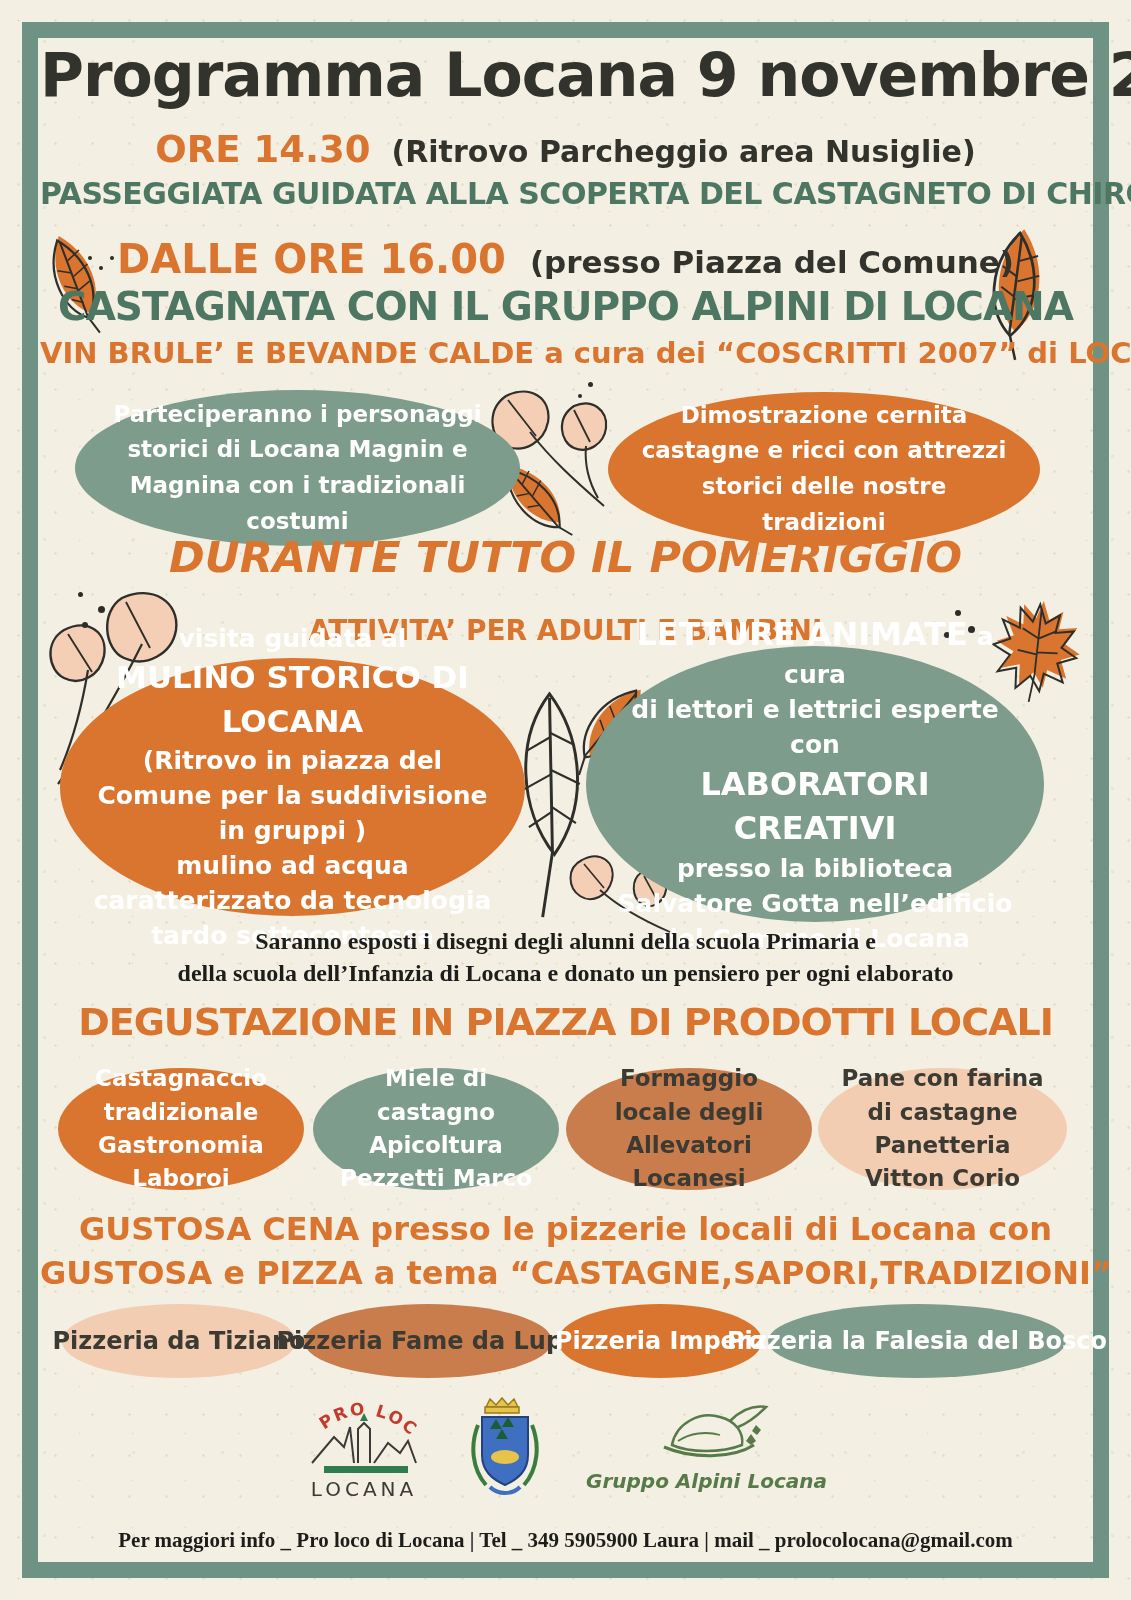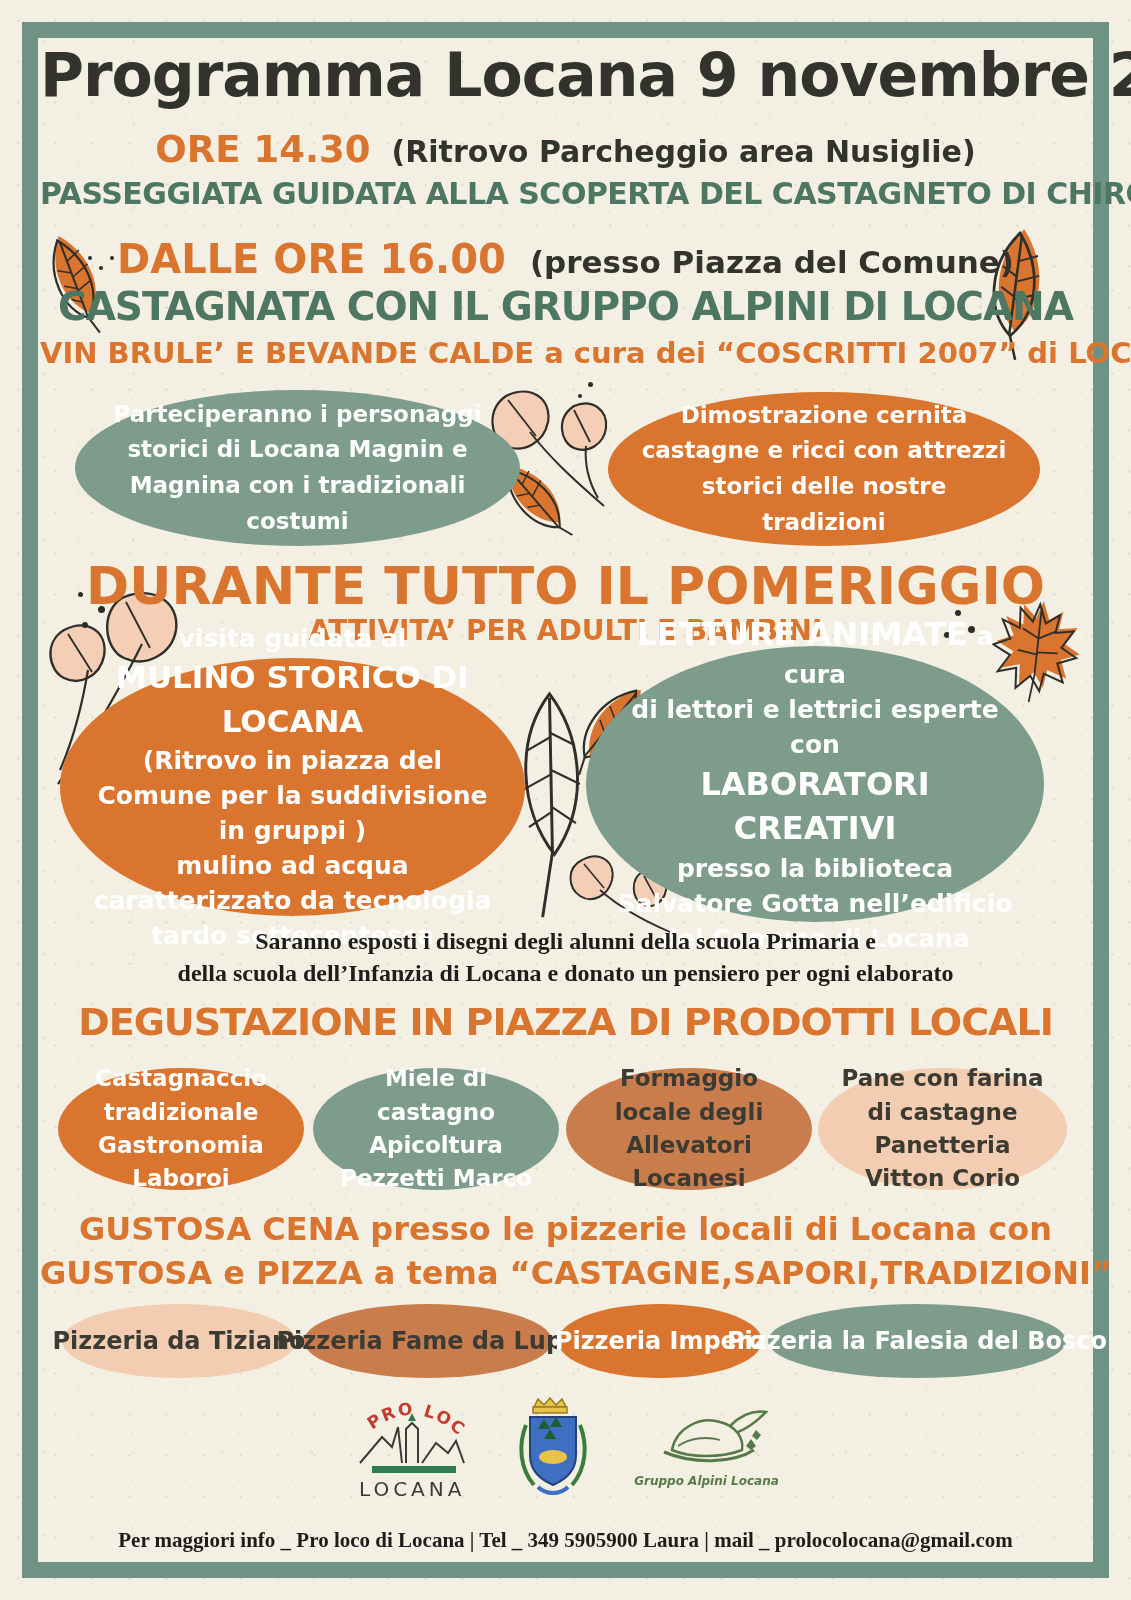--- a/index.html
+++ b/index.html
@@ -33,21 +33,21 @@
   .ev2extra{top:336px;font-size:29px;font-weight:700;color:var(--orange);}
   .oval{position:absolute;border-radius:50%;display:flex;align-items:center;justify-content:center;
     text-align:center;font-weight:700;}
   .oval .txt{padding:0 28px;}
   .ov-sage{background:var(--sage);color:#fff;}
   .ov-orange{background:var(--orange);color:#fff;}
   .ov-terra{background:var(--terra);color:#3b3b33;}
   .ov-peach{background:var(--peach);color:#3b3b33;}
   .b1{left:75px;top:390px;width:445px;height:156px;font-size:23px;line-height:1.55;}
   .b2{left:608px;top:392px;width:432px;height:154px;font-size:23px;line-height:1.55;}
-  .afternoon-t{top:556px;font-size:52px;font-weight:700;color:var(--orange);}
+  .afternoon-t{top:532px;font-size:43px;font-weight:700;color:var(--orange);font-style:italic;}
   .afternoon-s{top:614px;font-size:28px;font-weight:700;color:var(--orange);}
   .bigb{line-height:1.4;}
   .mill{left:60px;top:658px;width:465px;height:258px;font-size:25px;}
   .mill .l2{font-size:31px;}
   .readings{left:586px;top:646px;width:458px;height:276px;font-size:25px;}
   .readings .big{font-size:32px;}
   .note{font-family:"Liberation Serif",serif;color:var(--serifink);font-size:24px;font-weight:600;}
   .note1{top:928px;} .note2{top:960px;}
   .degust{top:1000px;font-size:38px;font-weight:700;color:var(--orange);letter-spacing:-1px;}
   .prod{top:1068px;height:122px;font-size:23px;line-height:1.45;}
@@ -59,21 +59,21 @@
   .pizz{top:1304px;height:74px;font-size:24px;white-space:nowrap;}
   .z1{left:62px;width:234px;} .z2{left:304px;width:248px;}
   .z3{left:558px;width:204px;} .z4{left:768px;width:298px;}
   .footer{top:1528px;font-family:Liberation Serif, serif;font-size:21px;font-weight:600;color:var(--serifink);}
   .logos{position:absolute;left:0;right:0;top:1388px;height:118px;display:flex;
     justify-content:center;align-items:center;gap:42px;}
   .logo{display:flex;flex-direction:column;align-items:center;justify-content:center;}
   .proloco-bottom{font-size:20px;letter-spacing:4px;color:#3a3a36;margin-top:-2px;}
   .visit-text{font-size:17px;color:#2b2b28;margin:-2px 0;}
   .visit-text b{letter-spacing:1px;}
-  .alpini-text{font-size:12px;color:#567a48;font-style:italic;font-weight:700;margin-top:-4px;}
+  .alpini-text{font-size:20px;color:#567a48;font-style:italic;font-weight:700;margin-top:-4px;}
   svg{display:block;}
   .leaf{position:absolute;}
   .dot{position:absolute;border-radius:50%;background:#2c2c28;}
 </style>
 </head>
 <body>
 
 <div class="frame"></div>
 
 <svg class="leaf" style="left:28px;top:230px;width:92px;height:112px;transform:rotate(-18deg)" viewBox="0 0 70 120">

